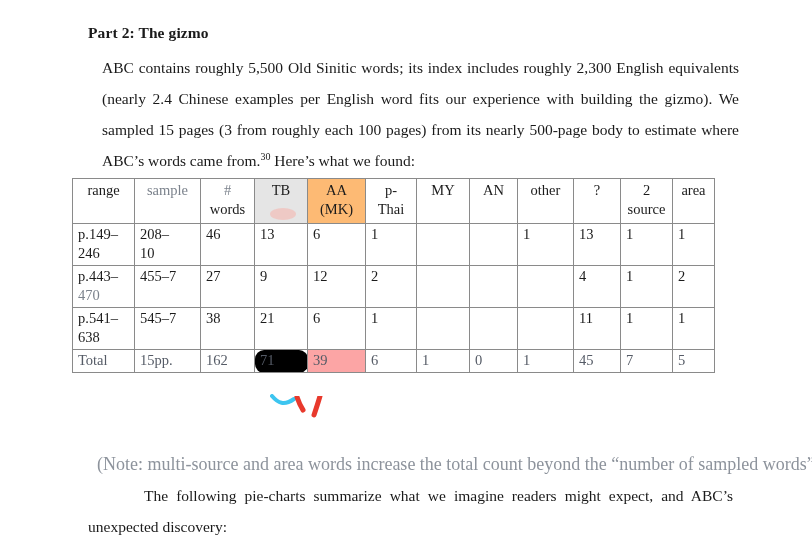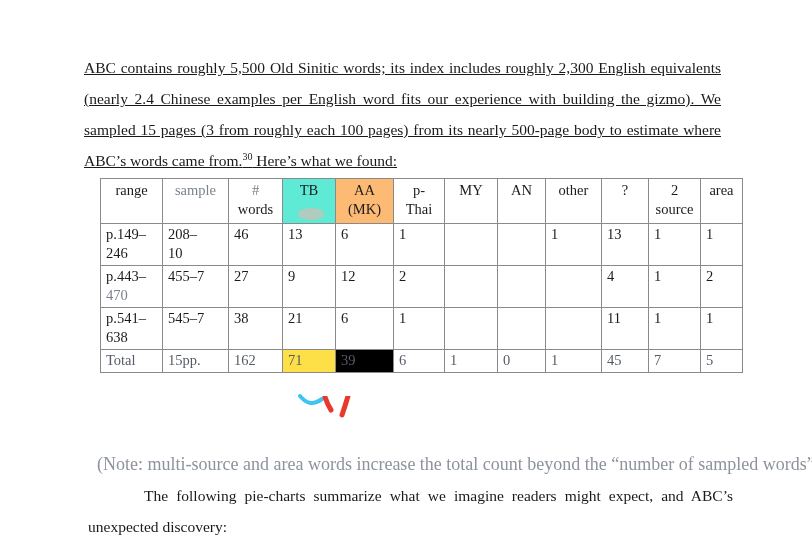--- a/index.html
+++ b/index.html
@@ -30,39 +30,38 @@
     top: 24px;
     font-size: 15.5px;
     font-weight: bold;
     letter-spacing: 0.1px;
     white-space: nowrap;
   }
 
   
   .para-top {
     position: absolute;
-    left: 84px;
+    left: 102px;
     top: 52px;
     width: 637px;
     font-size: 15.5px;
     line-height: 31px;
     text-align: justify;
     text-justify: inter-word;
-    text-decoration: underline;
   }
   .para-top .sup {
     font-size: 10px;
     vertical-align: super;
     line-height: 0;
   }
 
   
   .tbl-wrap {
     position: absolute;
-    left: 100px;
+    left: 72px;
     top: 178px;
     width: 637px;
   }
   table.data {
     border-collapse: collapse;
     table-layout: fixed;
     width: 637px;
     font-size: 14.5px;
   }
   table.data td, table.data th {
@@ -94,32 +93,33 @@
     white-space: normal;
     word-break: normal;
   }
 
   
   .fade1 { color: #5f6670; }
   .fade2 { color: #7b828c; }
 
   
   th.hl-tb {
-    background: #5eead4;
+    background: #e5e5e5;
     color: #111111;
   }
   th.hl-aa {
     background: #fdba74;
     color: #111111;
   }
   td.hl-tb-light {
-    background: #fde047;
+    background: #000000;
+    border-radius: 9px;
   }
   td.hl-aa-light {
-    background: #000000;
+    background: #fca5a5;
   }
 
   
   col.c-range   { width: 62px; }
   col.c-sample  { width: 66px; }
   col.c-words   { width: 54px; }
   col.c-tb      { width: 53px; }
   col.c-aa      { width: 58px; }
   col.c-pthai   { width: 51px; }
   col.c-my      { width: 53px; }
@@ -159,20 +159,21 @@
     line-height: 31px;
     text-align: justify;
     text-indent: 56px;
   }
 </style>
 </head>
 <body>
 
 <div id="page">
 
+  <div class="heading">Part 2: The gizmo</div>
 
   <div class="para-top"><span>ABC contains roughly 5,500 Old Sinitic words; its index includes roughly 2,300 English equivalents (nearly 2.4 Chinese examples per English word fits our experience with building the gizmo). We sampled 15 pages (3 from roughly each 100 pages) from its nearly 500-page body to estimate where ABC’s words came from.</span><span class="sup">30</span><span> Here’s what we found:</span></div>
 
   <div class="tbl-wrap">
     <table class="data">
       <colgroup>
         <col class="c-range">
           <col class="c-sample">
           <col class="c-words">
         <col class="c-tb">

